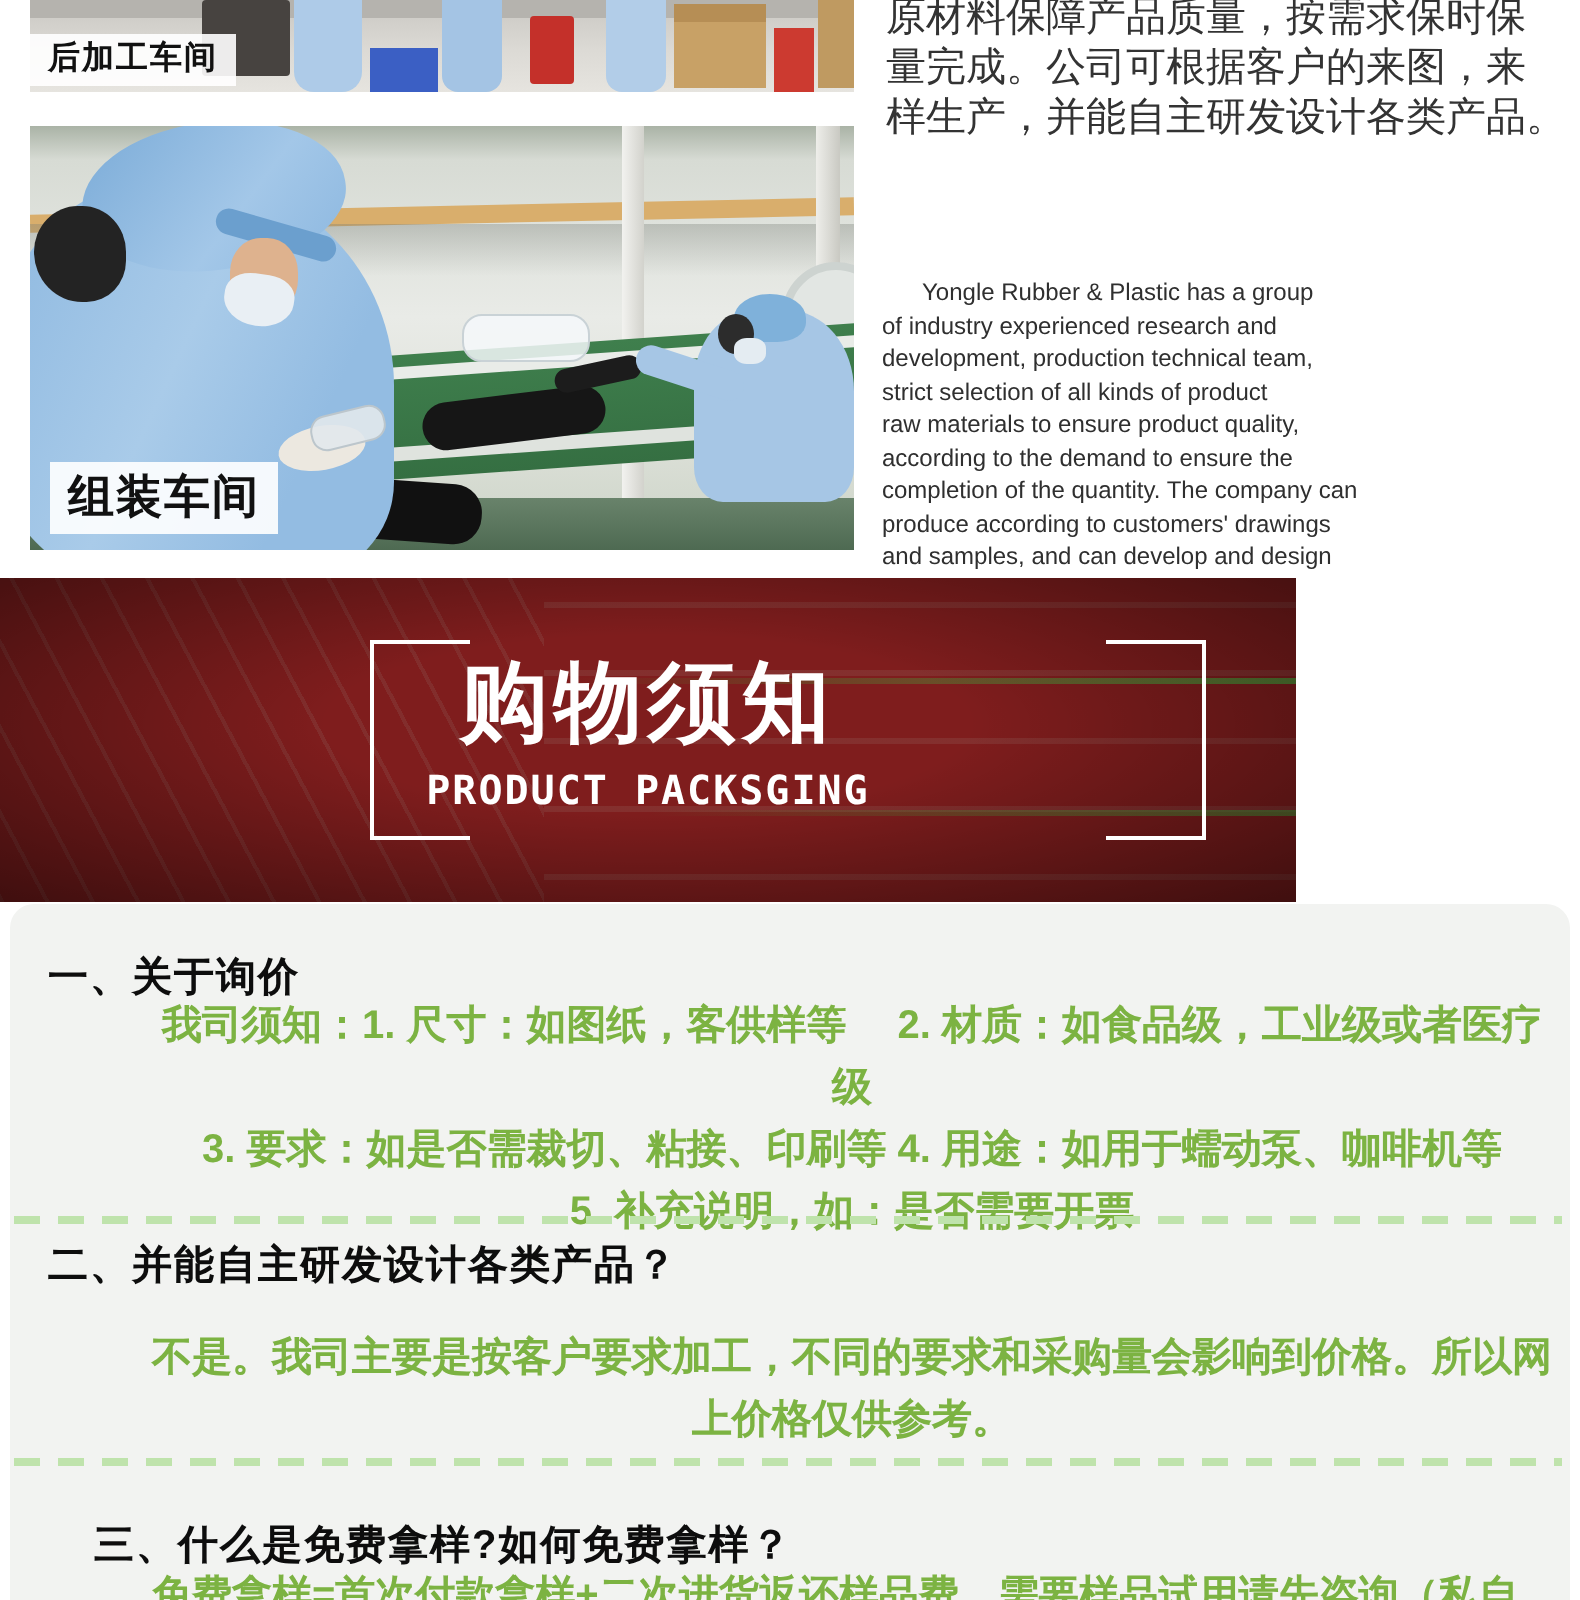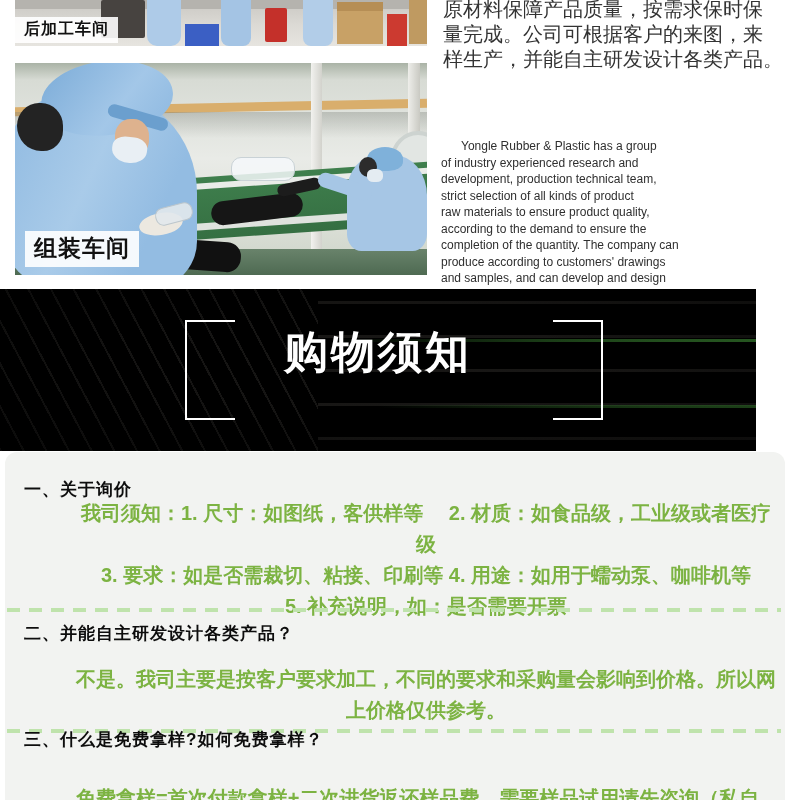--- a/index.html
+++ b/index.html
@@ -62,43 +62,43 @@
   .intro-cn{
     position:absolute;left:443px;top:-3px;width:345px;
     font-size:20px;line-height:25px;color:#333;white-space:pre-wrap;
   }
   .intro-en{
     position:absolute;left:441px;top:90px;width:348px;
     font-family:Liberation Sans, sans-serif;font-size:12px;line-height:16.5px;
     color:#2f2f2f;white-space:pre-wrap;margin-top:48px;
   }
   
-  .banner{position:absolute;left:0;top:289px;width:756px;height:162px;background:#000000;overflow:hidden;}
+  .banner{position:absolute;left:0;top:289px;width:648px;height:162px;background:#7f1d1d;overflow:hidden;}
   .bn-streaks-left{left:0;top:0;width:42%;height:100%;
     background:repeating-linear-gradient(62deg,rgba(150,144,136,.14) 0 2px,transparent 2px 20px);}
   .bn-streaks-right{right:0;top:0;width:58%;height:100%;
     background:repeating-linear-gradient(180deg,transparent 0 12px,rgba(160,152,142,.15) 12px 15px,transparent 15px 34px);}
   .bn-green-a{right:0;top:50px;width:56%;height:3px;background:linear-gradient(90deg,transparent,rgba(70,160,60,.75));}
   .bn-green-b{right:0;top:116px;width:50%;height:3px;background:linear-gradient(90deg,transparent,rgba(70,160,60,.6));}
   .bn-vignette{inset:0;background:radial-gradient(ellipse at 50% 45%,rgba(0,0,0,0) 35%,rgba(0,0,0,.5) 100%);}
   .bracket-left{position:absolute;left:185px;top:31px;width:48px;height:96px;
     border-left:2px solid #fff;border-top:2px solid #fff;border-bottom:2px solid #fff;}
   .bracket-right{position:absolute;left:553px;top:31px;width:48px;height:96px;
     border-right:2px solid #fff;border-top:2px solid #fff;border-bottom:2px solid #fff;}
   .banner-title{position:absolute;left:0;top:40px;width:100%;text-align:center;
     color:#fff;font-size:44px;line-height:46px;font-weight:bold;letter-spacing:3px;}
   .banner-subtitle{position:absolute;left:0;top:94px;width:100%;text-align:center;
     color:#fff;font-family:"DejaVu Sans Mono",monospace;font-size:20px;font-weight:bold;letter-spacing:1px;}
   
   .faq-panel{position:absolute;left:5px;top:452px;width:780px;height:348px;
     background:#f2f3f1;border-radius:12px 12px 0 0;overflow:hidden;}
-  .faq-h{position:absolute;left:19px;color:#0d0d0d;font-size:17px;line-height:27px;font-weight:bold;letter-spacing:1px;white-space:nowrap;}
+  .faq-h{position:absolute;left:19px;color:#0d0d0d;font-size:20px;line-height:27px;font-weight:bold;letter-spacing:1px;white-space:nowrap;}
   .faq-h1{top:24px;}
   .faq-h2{top:168px;}
-  .faq-h3{top:274px;}
+  .faq-h3{top:308px;margin-left:23px;}
   .faq-b{position:absolute;left:71px;width:700px;color:#7cb342;
     font-size:20px;line-height:31px;font-weight:bold;white-space:pre-wrap;}
   .faq-b1{top:46px;text-align:center;}
   .faq-b2{top:212px;text-align:center;}
   .faq-b3{top:331px;}
   .faq-div{position:absolute;left:2px;width:774px;height:4px;
     background:repeating-linear-gradient(90deg,#bfe3ac 0 13px,transparent 13px 22px);}
   .faq-d1{top:156px;}
   .faq-d2{top:277px;}
 </style>
@@ -167,20 +167,21 @@
 
 <div class="banner">
   <div class="shape bn-streaks-left"></div>
   <div class="shape bn-streaks-right"></div>
   <div class="shape bn-green-a"></div>
   <div class="shape bn-green-b"></div>
   <div class="shape bn-vignette"></div>
   <div class="bracket-left"></div>
   <div class="bracket-right"></div>
   <div class="banner-title">购物须知</div>
+  <div class="banner-subtitle">PRODUCT PACKSGING</div>
 </div>
 
 <div class="faq-panel">
   <div class="faq-h faq-h1">一、关于询价</div>
   <div class="faq-b faq-b1">我司须知：1. 尺寸：如图纸，客供样等　 2. 材质：如食品级，工业级或者医疗级
 3. 要求：如是否需裁切、粘接、印刷等 4. 用途：如用于蠕动泵、咖啡机等
 5. 补充说明，如：是否需要开票</div>
   <div class="faq-div faq-d1"></div>
   <div class="faq-h faq-h2">二、并能自主研发设计各类产品？</div>
   <div class="faq-b faq-b2">不是。我司主要是按客户要求加工，不同的要求和采购量会影响到价格。所以网

